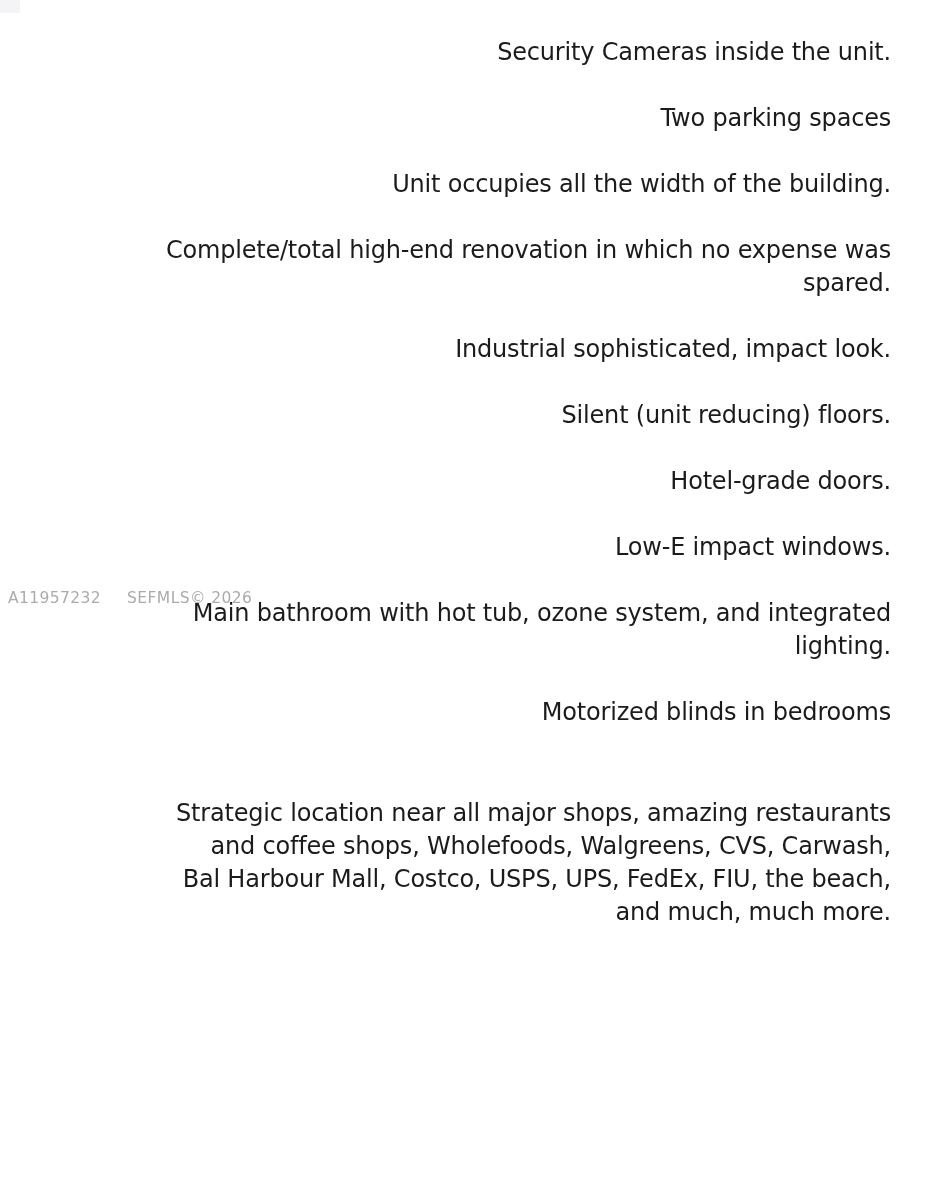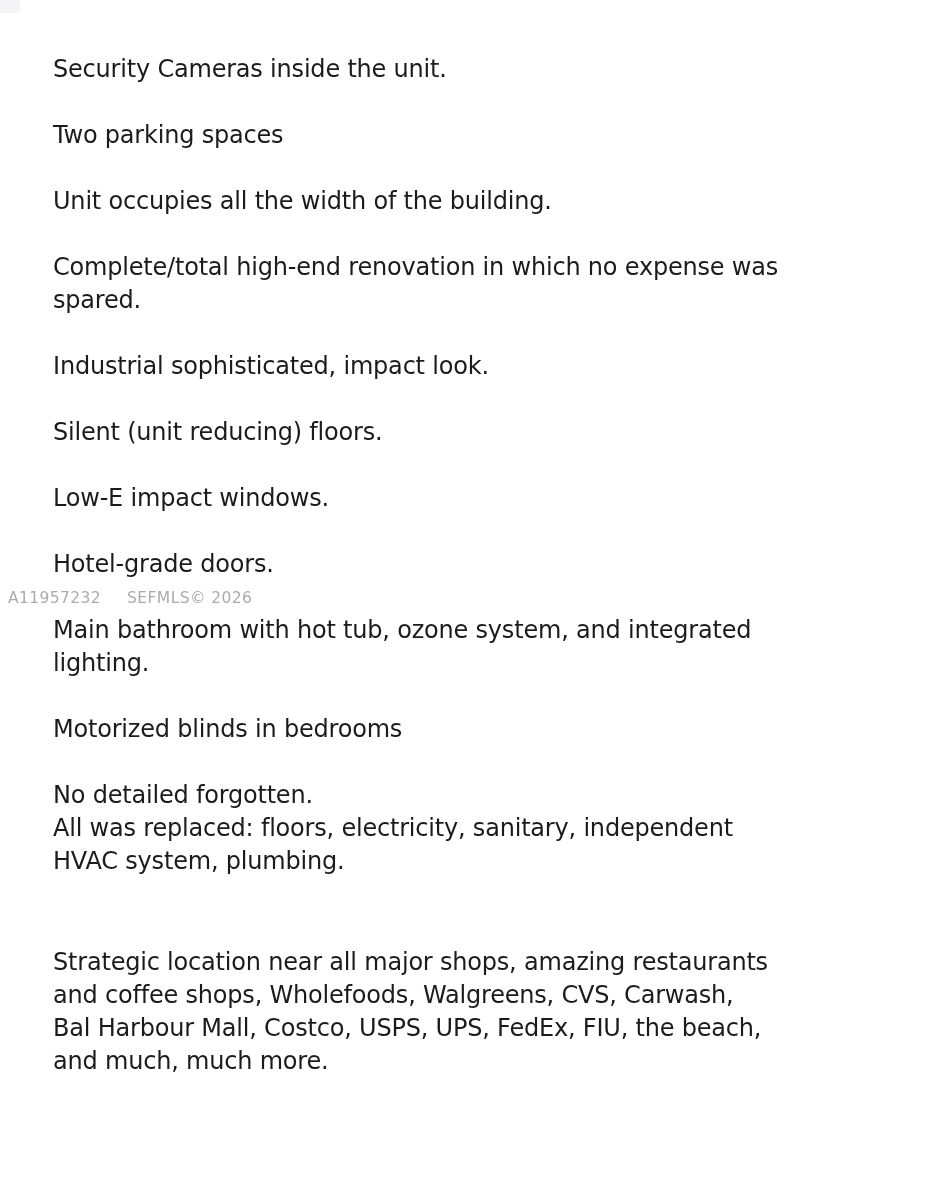--- a/index.html
+++ b/index.html
@@ -18,23 +18,24 @@
   .corner-artifact {
     position: absolute;
     top: 0;
     left: 0;
     width: 20px;
     height: 13px;
     background: #f4f4f6;
   }
   .content {
     position: absolute;
-    top: 53px;
+    top: 36px;
     left: 53px;
     right: 36px;
+    text-align: right;
   }
   .para {
     margin: 0 0 33px 0;
     font-size: 24px;
     line-height: 33px;
     color: #1b1b1b;
     white-space: pre-line;
     letter-spacing: -0.2px;
   }
   .para.extra-gap {
@@ -66,27 +67,24 @@
   </div>
 
   <div class="content">
     <p class="para">Security Cameras inside the unit.</p>
     <p class="para">Two parking spaces</p>
     <p class="para">Unit occupies all the width of the building.</p>
     <p class="para">Complete/total high-end renovation in which no expense was
 spared.</p>
     <p class="para">Industrial sophisticated, impact look.</p>
     <p class="para">Silent (unit reducing) floors.</p>
+    <p class="para">Hotel-grade doors.</p>
     <p class="para">Low-E impact windows.</p>
-    <p class="para">Hotel-grade doors.</p>
     <p class="para">Main bathroom with hot tub, ozone system, and integrated
 lighting.</p>
     <p class="para">Motorized blinds in bedrooms</p>
-    <p class="para">No detailed forgotten.
-All was replaced: floors, electricity, sanitary, independent
-HVAC system, plumbing.</p>
     <p class="para extra-gap">Strategic location near all major shops, amazing restaurants
 and coffee shops, Wholefoods, Walgreens, CVS, Carwash,
 Bal Harbour Mall, Costco, USPS, UPS, FedEx, FIU, the beach,
 and much, much more.</p>
   </div>
 
 </div>
 
 </body></html>

